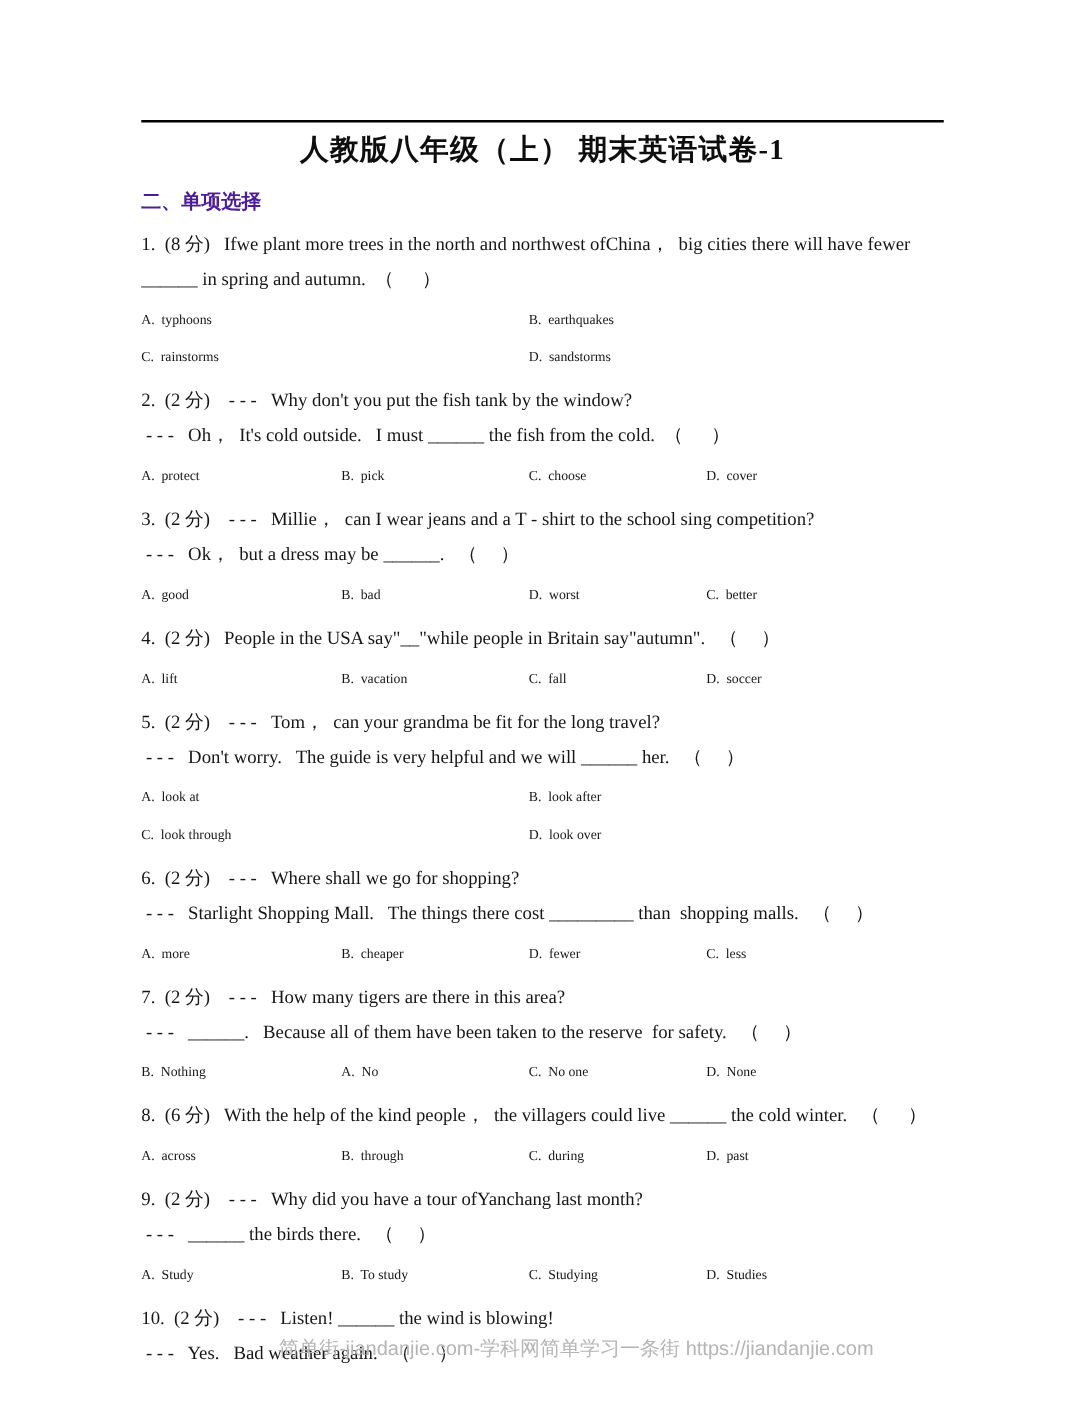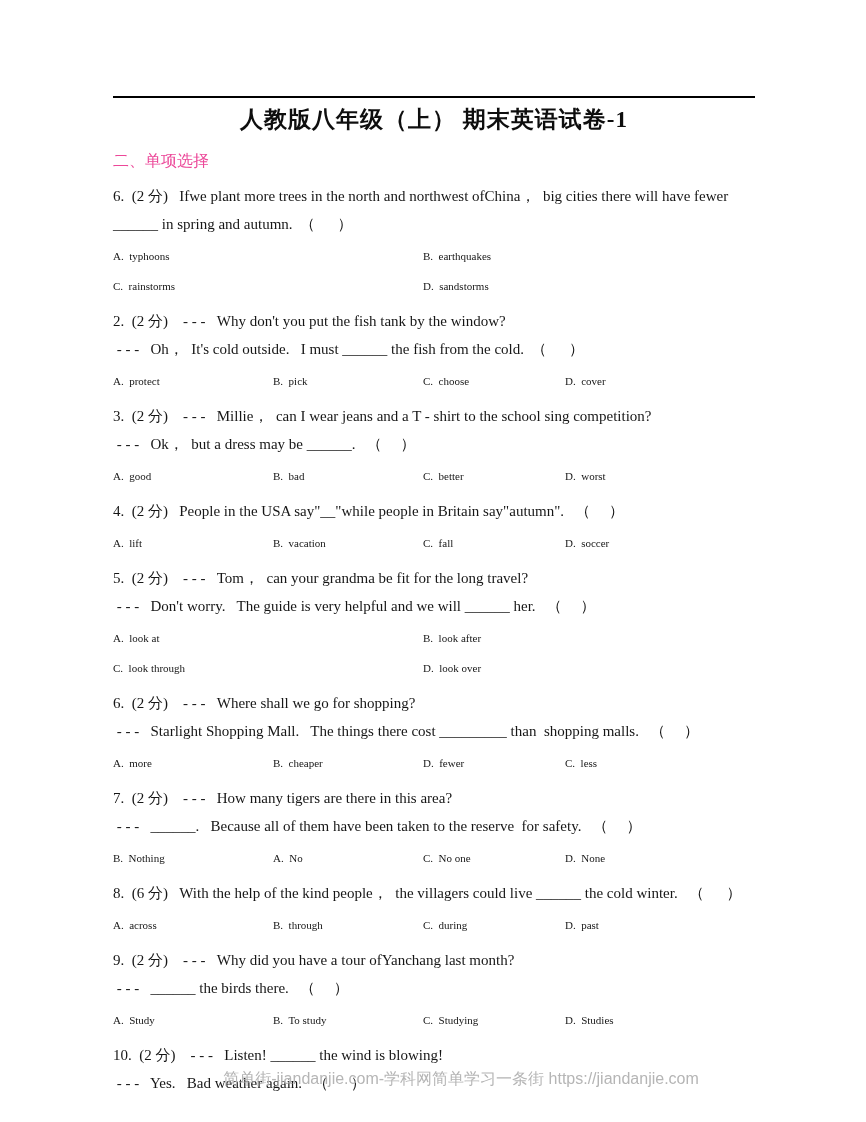--- a/index.html
+++ b/index.html
@@ -29,22 +29,22 @@
     margin: 6px 0 16px 0;
     text-align: center;
     font-size: 23px;
     font-weight: 700;
     letter-spacing: 1px;
     color: #0e0e0e;
   }
   .section-header {
     margin: 0 0 10px 0;
     font-size: 16px;
-    font-weight: 400;
-    color: #ec4899;
+    font-weight: 700;
+    color: #4c1d95;
   }
   .question {
     margin: 0 0 3px 0;
   }
   .qline {
     margin: 0;
     font-size: 15px;
     line-height: 28px;
     white-space: pre-wrap;
     color: #161616;
@@ -80,21 +80,21 @@
 </head>
 <body>
 
 <div class="page">
   <div class="content">
     <hr class="top-rule">
     <h1 class="page-title">人教版八年级（上）  期末英语试卷-1</h1>
     <h2 class="section-header">二、单项选择</h2>
     <div id="questions">
         <div class="question">
-          <p class="qline">6.  (2 分)   Ifwe plant more trees in the north and northwest ofChina，  big cities there will have fewer ______ in spring and autumn.  （      ）</p>
+          <p class="qline">1.  (8 分)   Ifwe plant more trees in the north and northwest ofChina，  big cities there will have fewer ______ in spring and autumn.  （      ）</p>
           <div class="options cols-2">
             <span class="option">A.  typhoons</span>
             <span class="option">B.  earthquakes</span>
             <span class="option">C.  rainstorms</span>
             <span class="option">D.  sandstorms</span>
           </div>
         </div>
         <div class="question">
           <p class="qline">2.  (2 分)    - - -   Why don't you put the fish tank by the window?</p>
           <p class="qline"> - - -   Oh，  It's cold outside.   I must ______ the fish from the cold.  （      ）</p>
@@ -104,22 +104,22 @@
             <span class="option">C.  choose</span>
             <span class="option">D.  cover</span>
           </div>
         </div>
         <div class="question">
           <p class="qline">3.  (2 分)    - - -   Millie，  can I wear jeans and a T - shirt to the school sing competition?</p>
           <p class="qline"> - - -   Ok，  but a dress may be ______.   （     ）</p>
           <div class="options cols-4">
             <span class="option">A.  good</span>
             <span class="option">B.  bad</span>
+            <span class="option">D.  worst</span>
             <span class="option">C.  better</span>
-            <span class="option">D.  worst</span>
           </div>
         </div>
         <div class="question">
           <p class="qline">4.  (2 分)   People in the USA say"__"while people in Britain say"autumn".   （     ）</p>
           <div class="options cols-4">
             <span class="option">A.  lift</span>
             <span class="option">B.  vacation</span>
             <span class="option">C.  fall</span>
             <span class="option">D.  soccer</span>
           </div>

